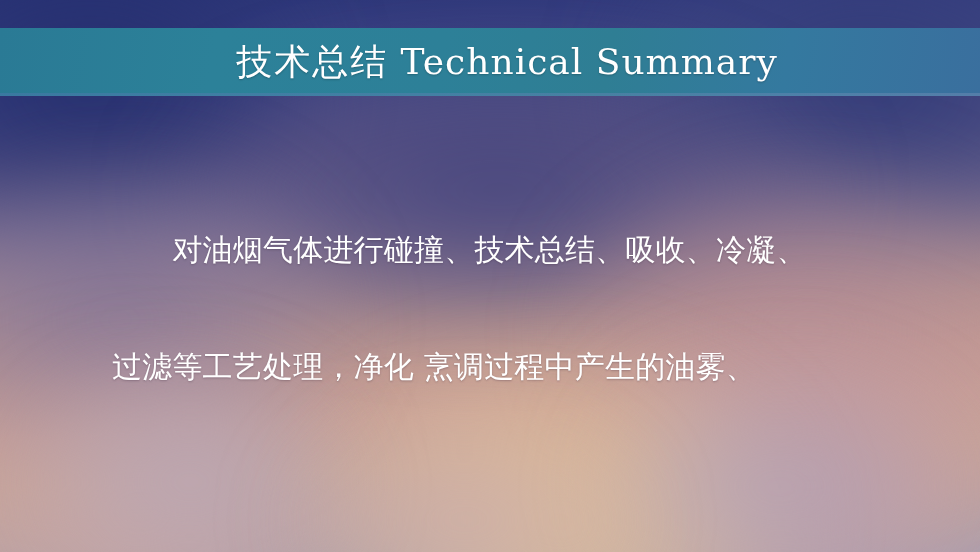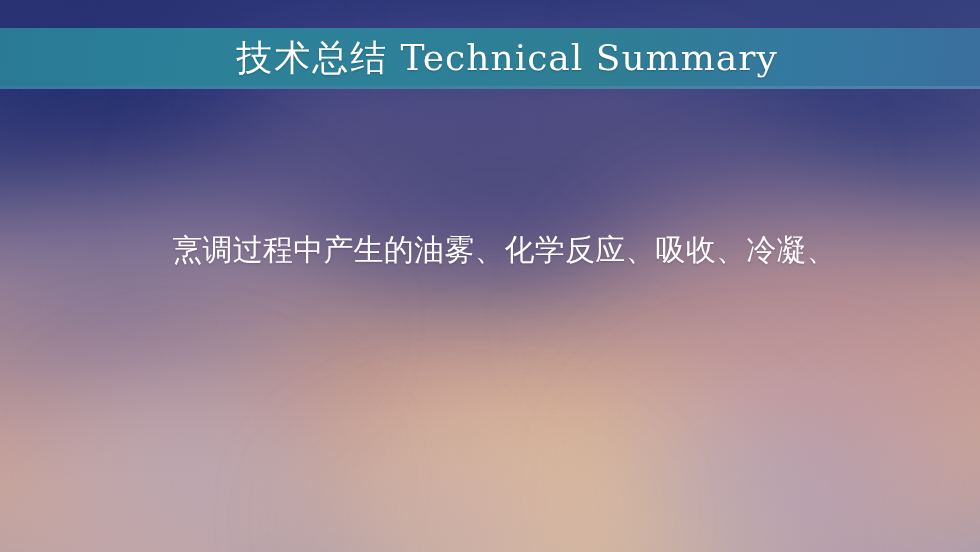--- a/index.html
+++ b/index.html
@@ -96,21 +96,21 @@
     width: 330px; height: 175px;
     background: radial-gradient(ellipse at center, rgba(196,166,176,0.6) 0%, rgba(196,172,180,0.3) 60%, rgba(196,178,184,0) 100%);
   }
 
   
   .header-band {
     position: absolute;
     left: 0;
     top: 28px;
     width: 100%;
-    height: 61px;
+    height: 68px;
     background: linear-gradient(100deg,
         #2a7a95 0%,
         #2c8199 22%,
         #2d8098 45%,
         #2f7e94 62%,
         #34799f 80%,
         #3a6f9e 100%);
     display: flex;
     align-items: center;
     justify-content: center;
@@ -175,21 +175,22 @@
   <div class="bg-blob blob-gold-center"></div>
   <div class="bg-blob blob-lilac-bottomleft"></div>
   <div class="bg-blob blob-lilac-bottomright"></div>
   <div class="bg-blob blob-mauve-bottomcenter"></div>
 
   <div class="header-band">
     <div class="slide-title"><span class="cjk">技术总结</span><span>&nbsp;</span><span>Technical Summary</span></div>
   </div>
 
   <div class="body-block">
-    <div class="body-line">　　烹调过程中产生的油雾、化学反应、吸收、冷凝、</div>
+    <div class="body-line">　　对油烟气体进行碰撞、技术总结、吸收、冷凝、</div>
+    <div class="body-line">过滤等工艺处理，净化 烹调过程中产生的油雾、</div>
     
     
     
     
     
   </div>
 
 </div>
 
 </body></html>

